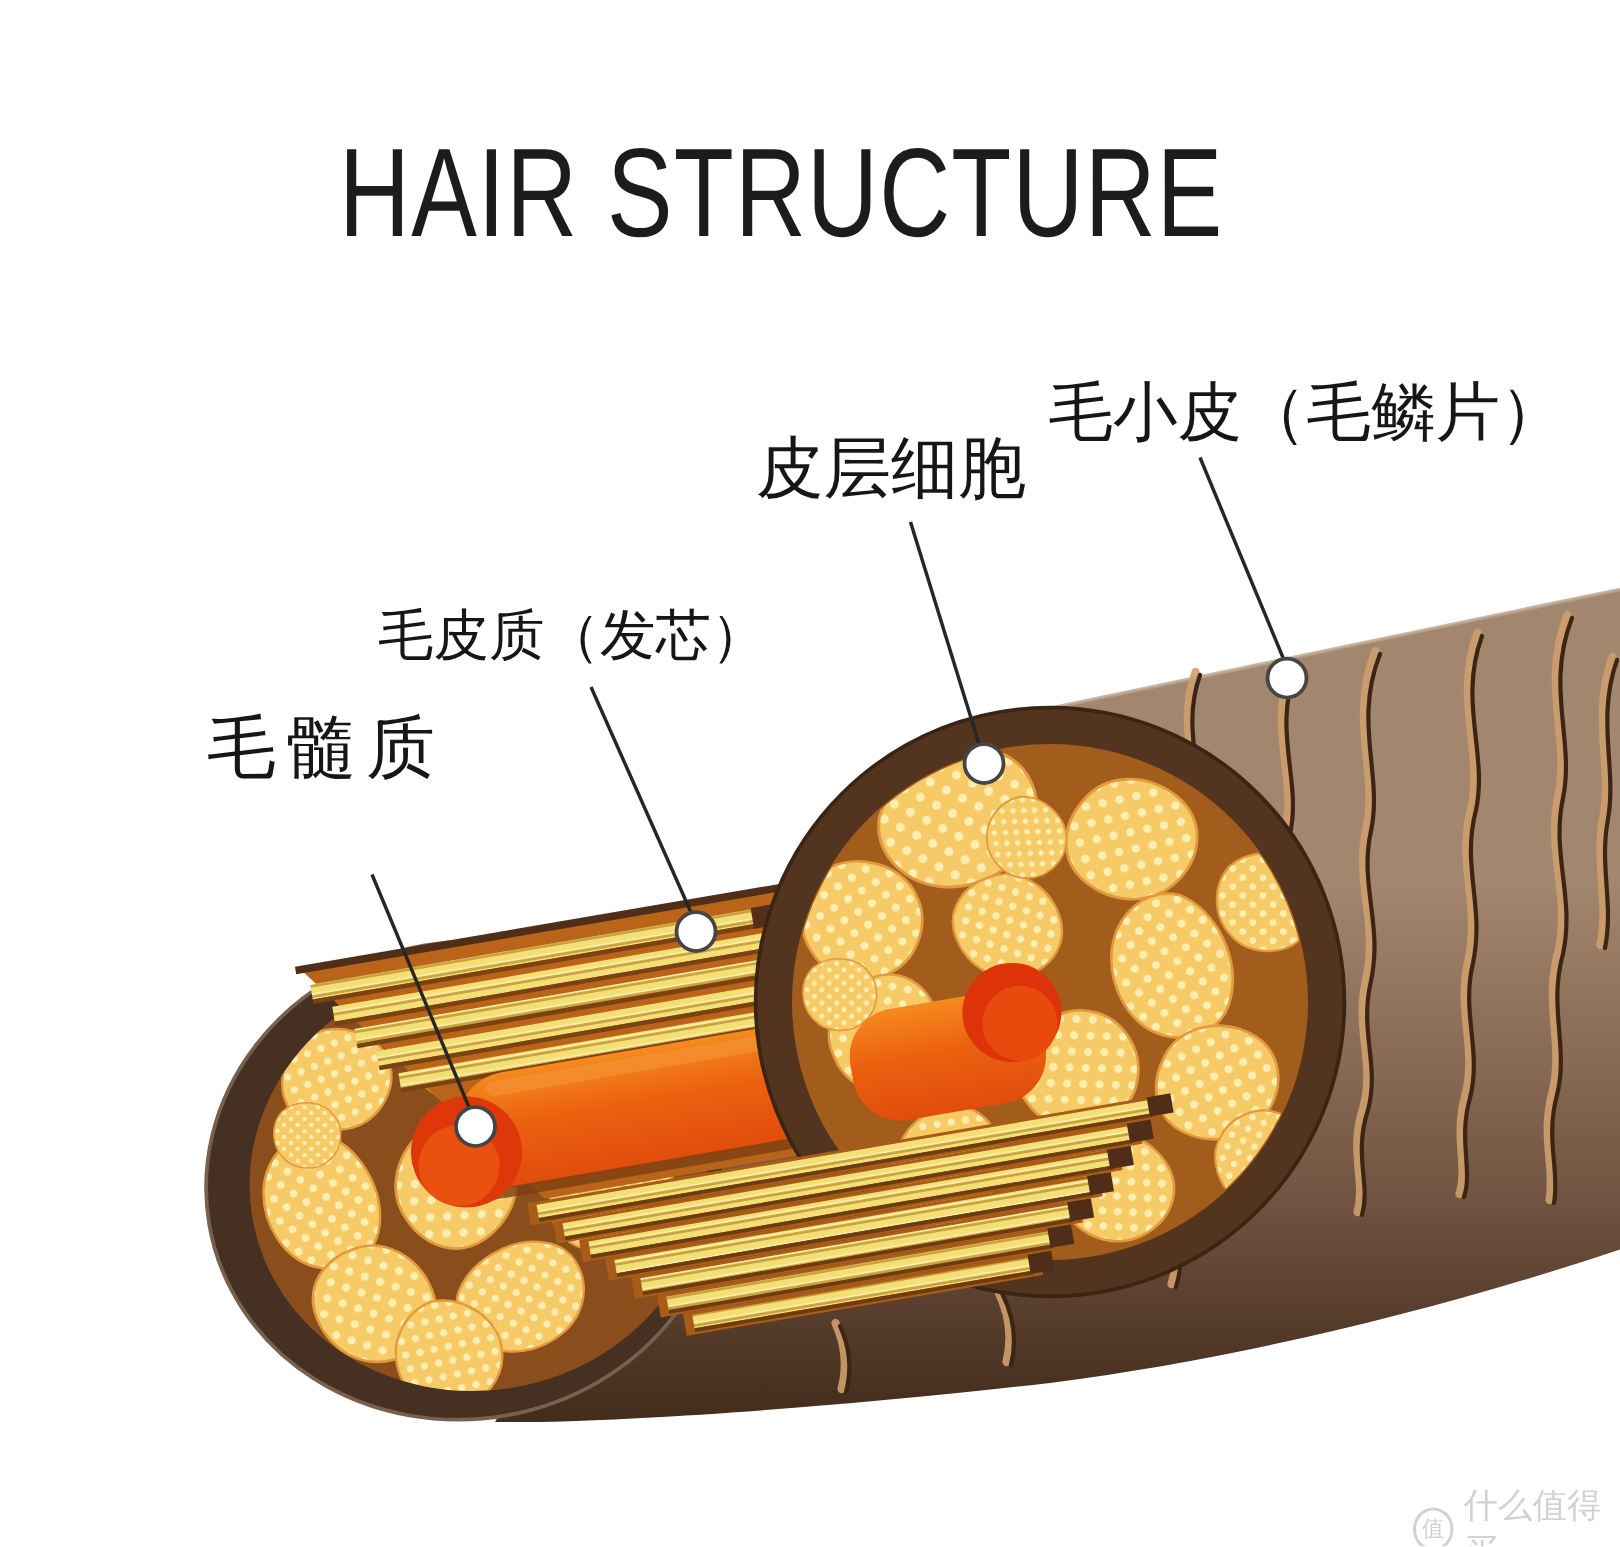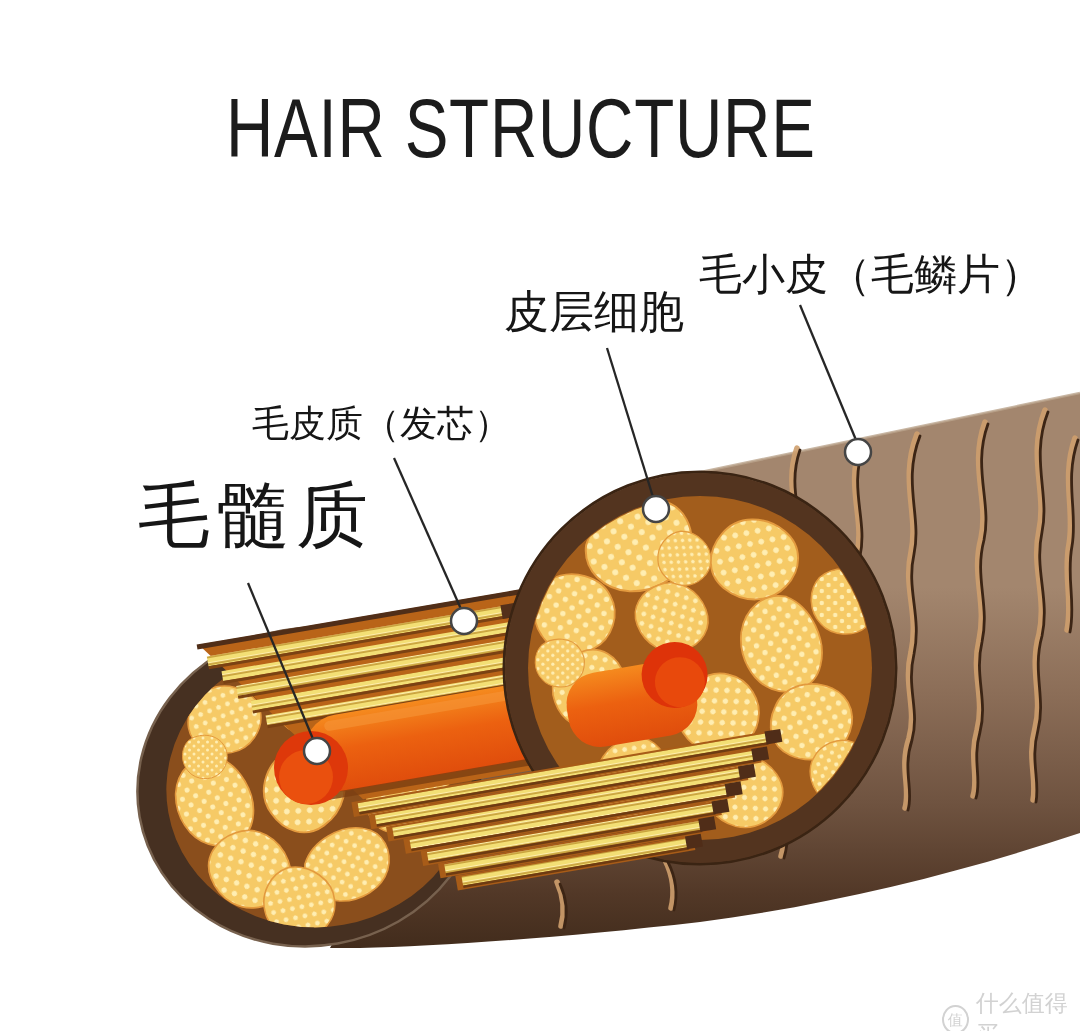--- a/index.html
+++ b/index.html
@@ -5,21 +5,21 @@
   html,body{margin:0;padding:0;background:#ffffff;}
   .stage{position:relative;width:1080px;height:1031px;background:#ffffff;overflow:hidden;
          font-family:"Liberation Sans","DejaVu Sans",sans-serif;}
   .stage svg{position:absolute;left:0;top:0;}
   .lbl{position:absolute;color:#161616;white-space:nowrap;}
   .title{left:226px;top:80px;font-size:84px;font-weight:400;color:#1c1c1c;
          transform:scaleX(.78);transform-origin:0 0;letter-spacing:1px;}
   .l-cuticle{left:699px;top:246px;font-size:43px;}
   .l-cells{left:504px;top:282px;font-size:45px;}
   .l-cortex{left:252px;top:399px;font-size:37px;}
-  .l-medulla{left:138px;top:468px;font-size:72px;letter-spacing:7px;}
+  .l-medulla{left:138px;top:468px;font-size:46px;letter-spacing:7px;}
   .watermark{position:absolute;left:942px;top:988px;display:flex;align-items:center;gap:7px;
              color:#d2d2d2;font-size:23px;}
   .wm-icon{display:inline-flex;align-items:center;justify-content:center;width:25px;height:25px;
            border:2px solid #d2d2d2;border-radius:50%;font-size:15px;line-height:1;}
 </style>
 </head>
 <body>
 
 <div class="stage">
 

